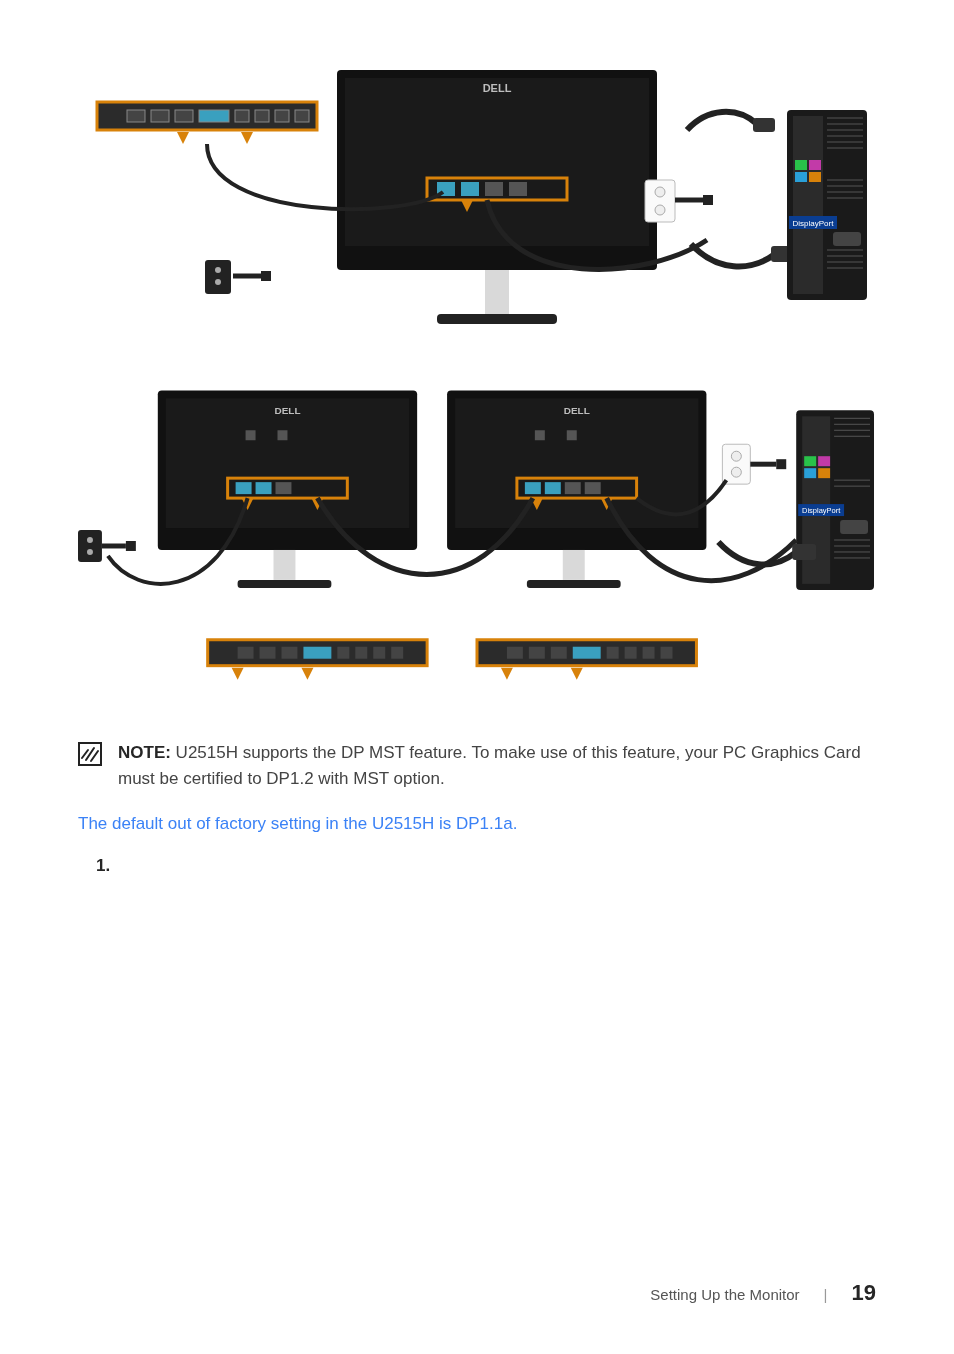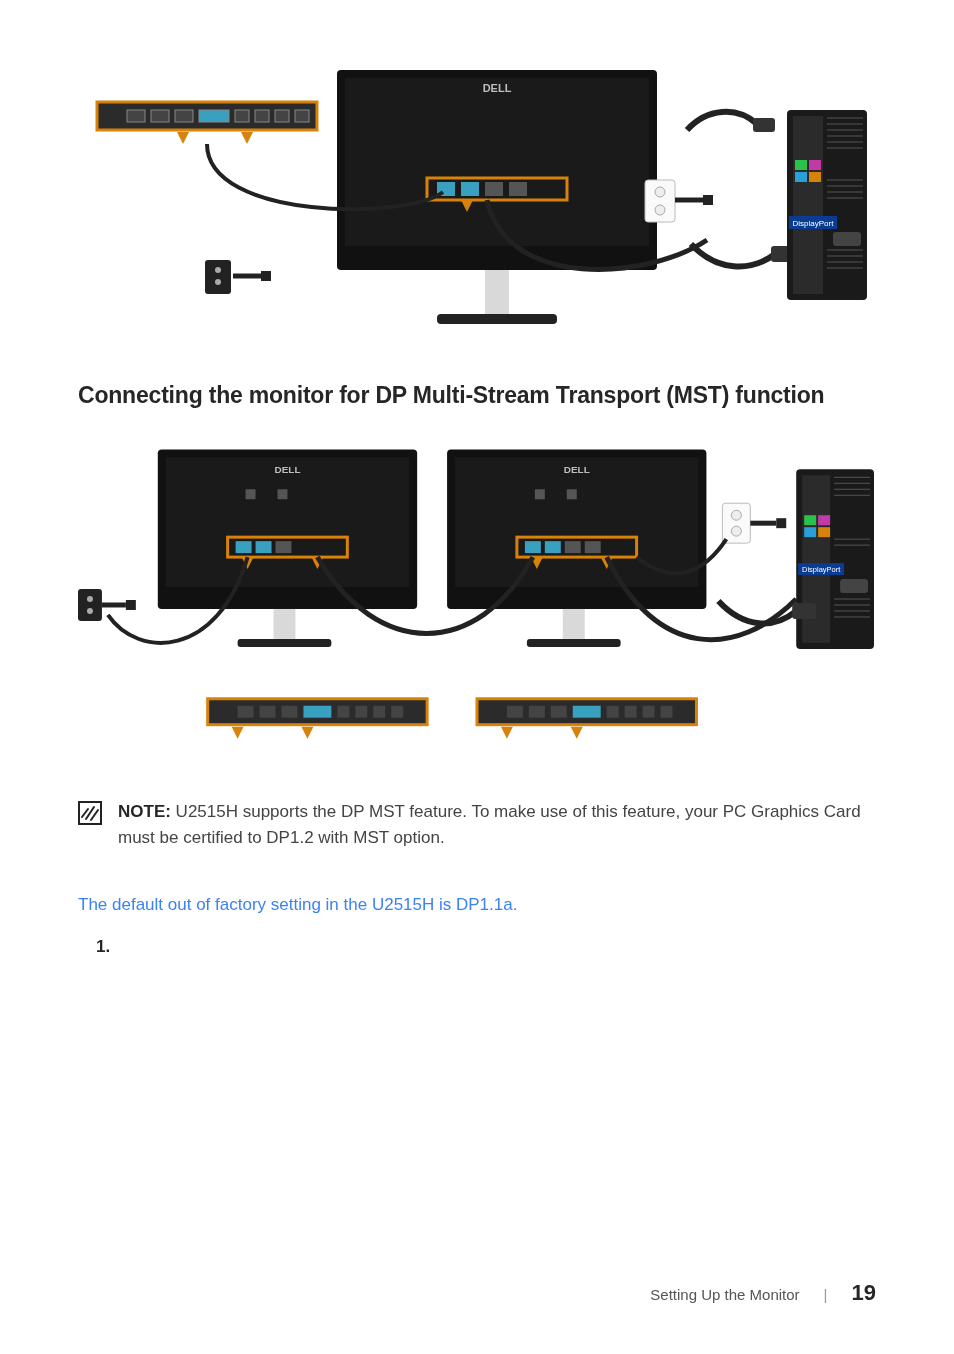--- a/index.html
+++ b/index.html
@@ -27,21 +27,21 @@
     display: flex;
     justify-content: center;
     margin-bottom: 40px;
   }
   .figure svg { display: block; }
   .note-row {
     display: flex;
     align-items: flex-start;
     gap: 16px;
     margin-top: 10px;
-    margin-bottom: 42px;
+    margin-bottom: 20px;
   }
   .note-icon {
     flex: 0 0 24px;
     margin-top: 2px;
   }
   .note-text {
     font-size: 17px;
     line-height: 1.5;
     color: #444;
   }
@@ -170,21 +170,20 @@
       <rect x="722" y="100" width="12" height="10" fill="#c23aa8"></rect>
       <rect x="708" y="112" width="12" height="10" fill="#2aa0d8"></rect>
       <rect x="722" y="112" width="12" height="10" fill="#d8820a"></rect>
 
       <rect x="702" y="156" width="48" height="13" fill="#0a3d91"></rect>
       <text x="726" y="166" text-anchor="middle" font-size="8" fill="#fff">DisplayPort</text>
       <rect x="746" y="172" width="28" height="14" rx="3" fill="#444"></rect>
     </svg>
   </div>
 
-  <div class="heading">Connecting the monitor for DP Multi-Stream Transport (MST) function</div>
 
   <div class="figure">
     <svg width="800" height="320" viewBox="0 0 800 320">
 
       <rect x="80" y="10" width="260" height="160" rx="4" fill="#111"></rect>
       <rect x="88" y="18" width="244" height="130" fill="#1a1a1a"></rect>
       <text x="210" y="34" text-anchor="middle" font-size="10" fill="#bdbdbd" font-weight="600">DELL</text>
       <rect x="196" y="170" width="22" height="30" fill="#d9d9d9"></rect>
       <rect x="160" y="200" width="94" height="8" rx="3" fill="#222"></rect>
       <rect x="150" y="98" width="120" height="20" fill="none" stroke="#d8820a" stroke-width="3"></rect>

